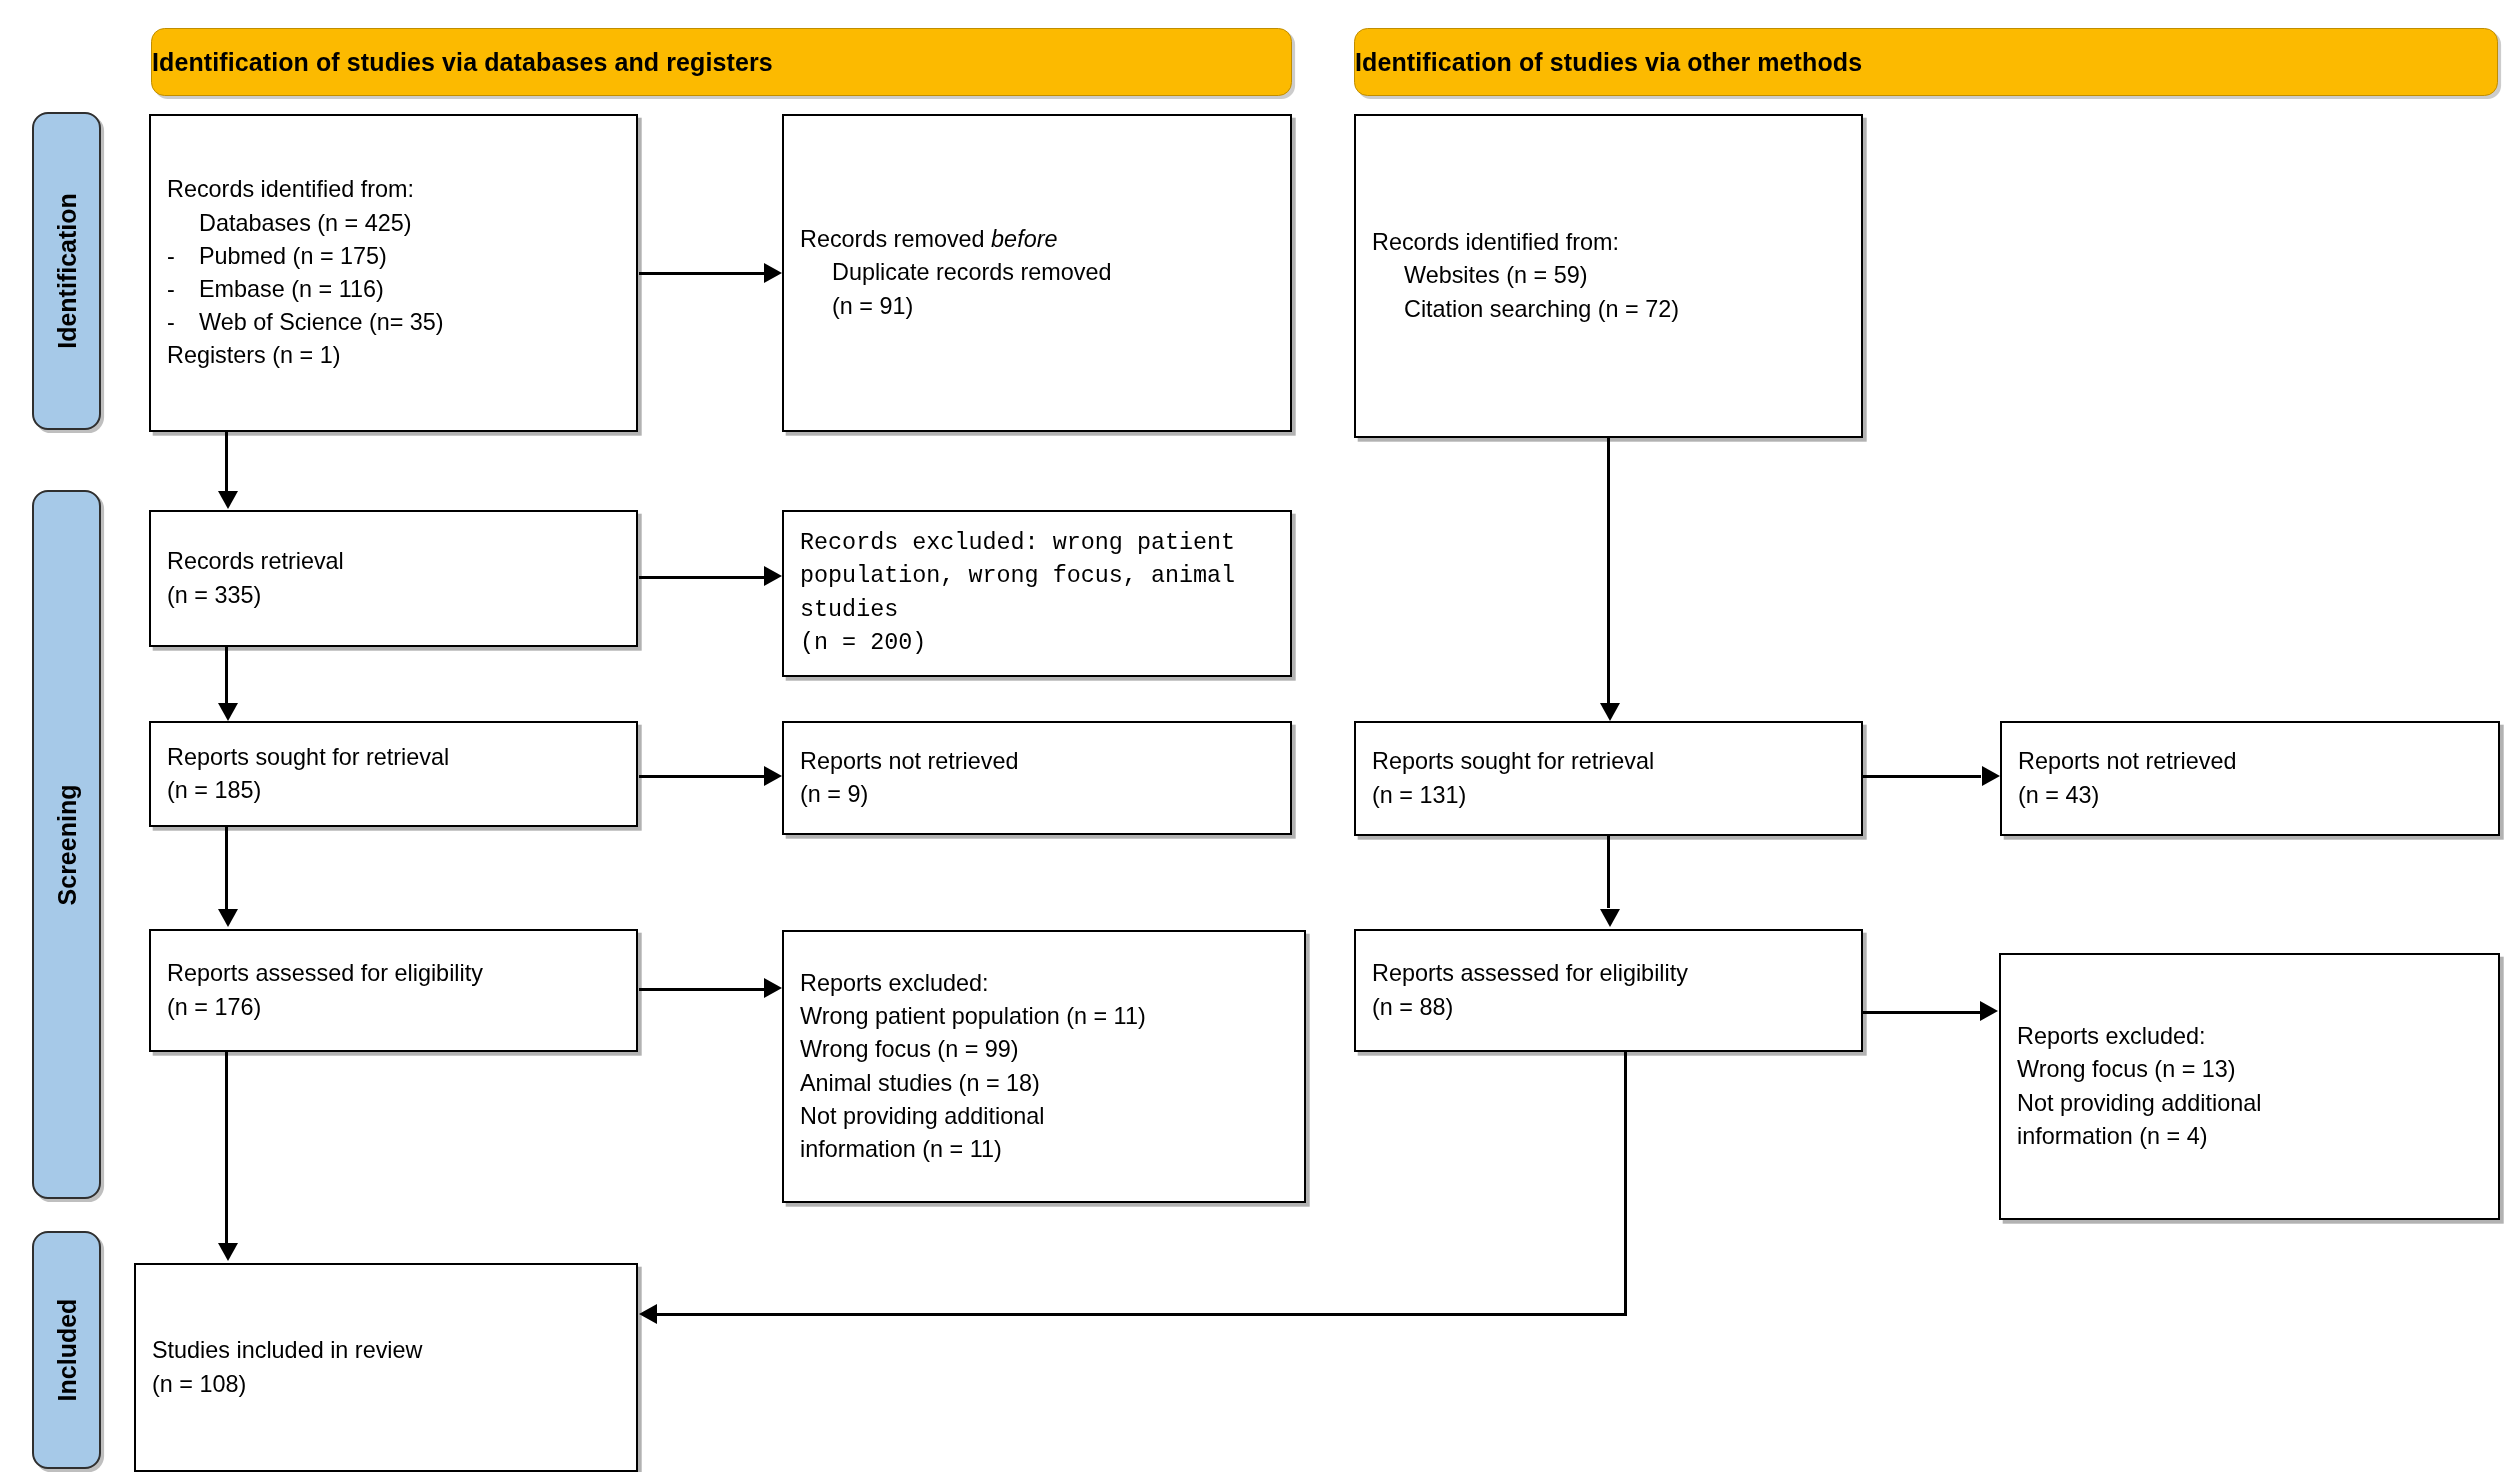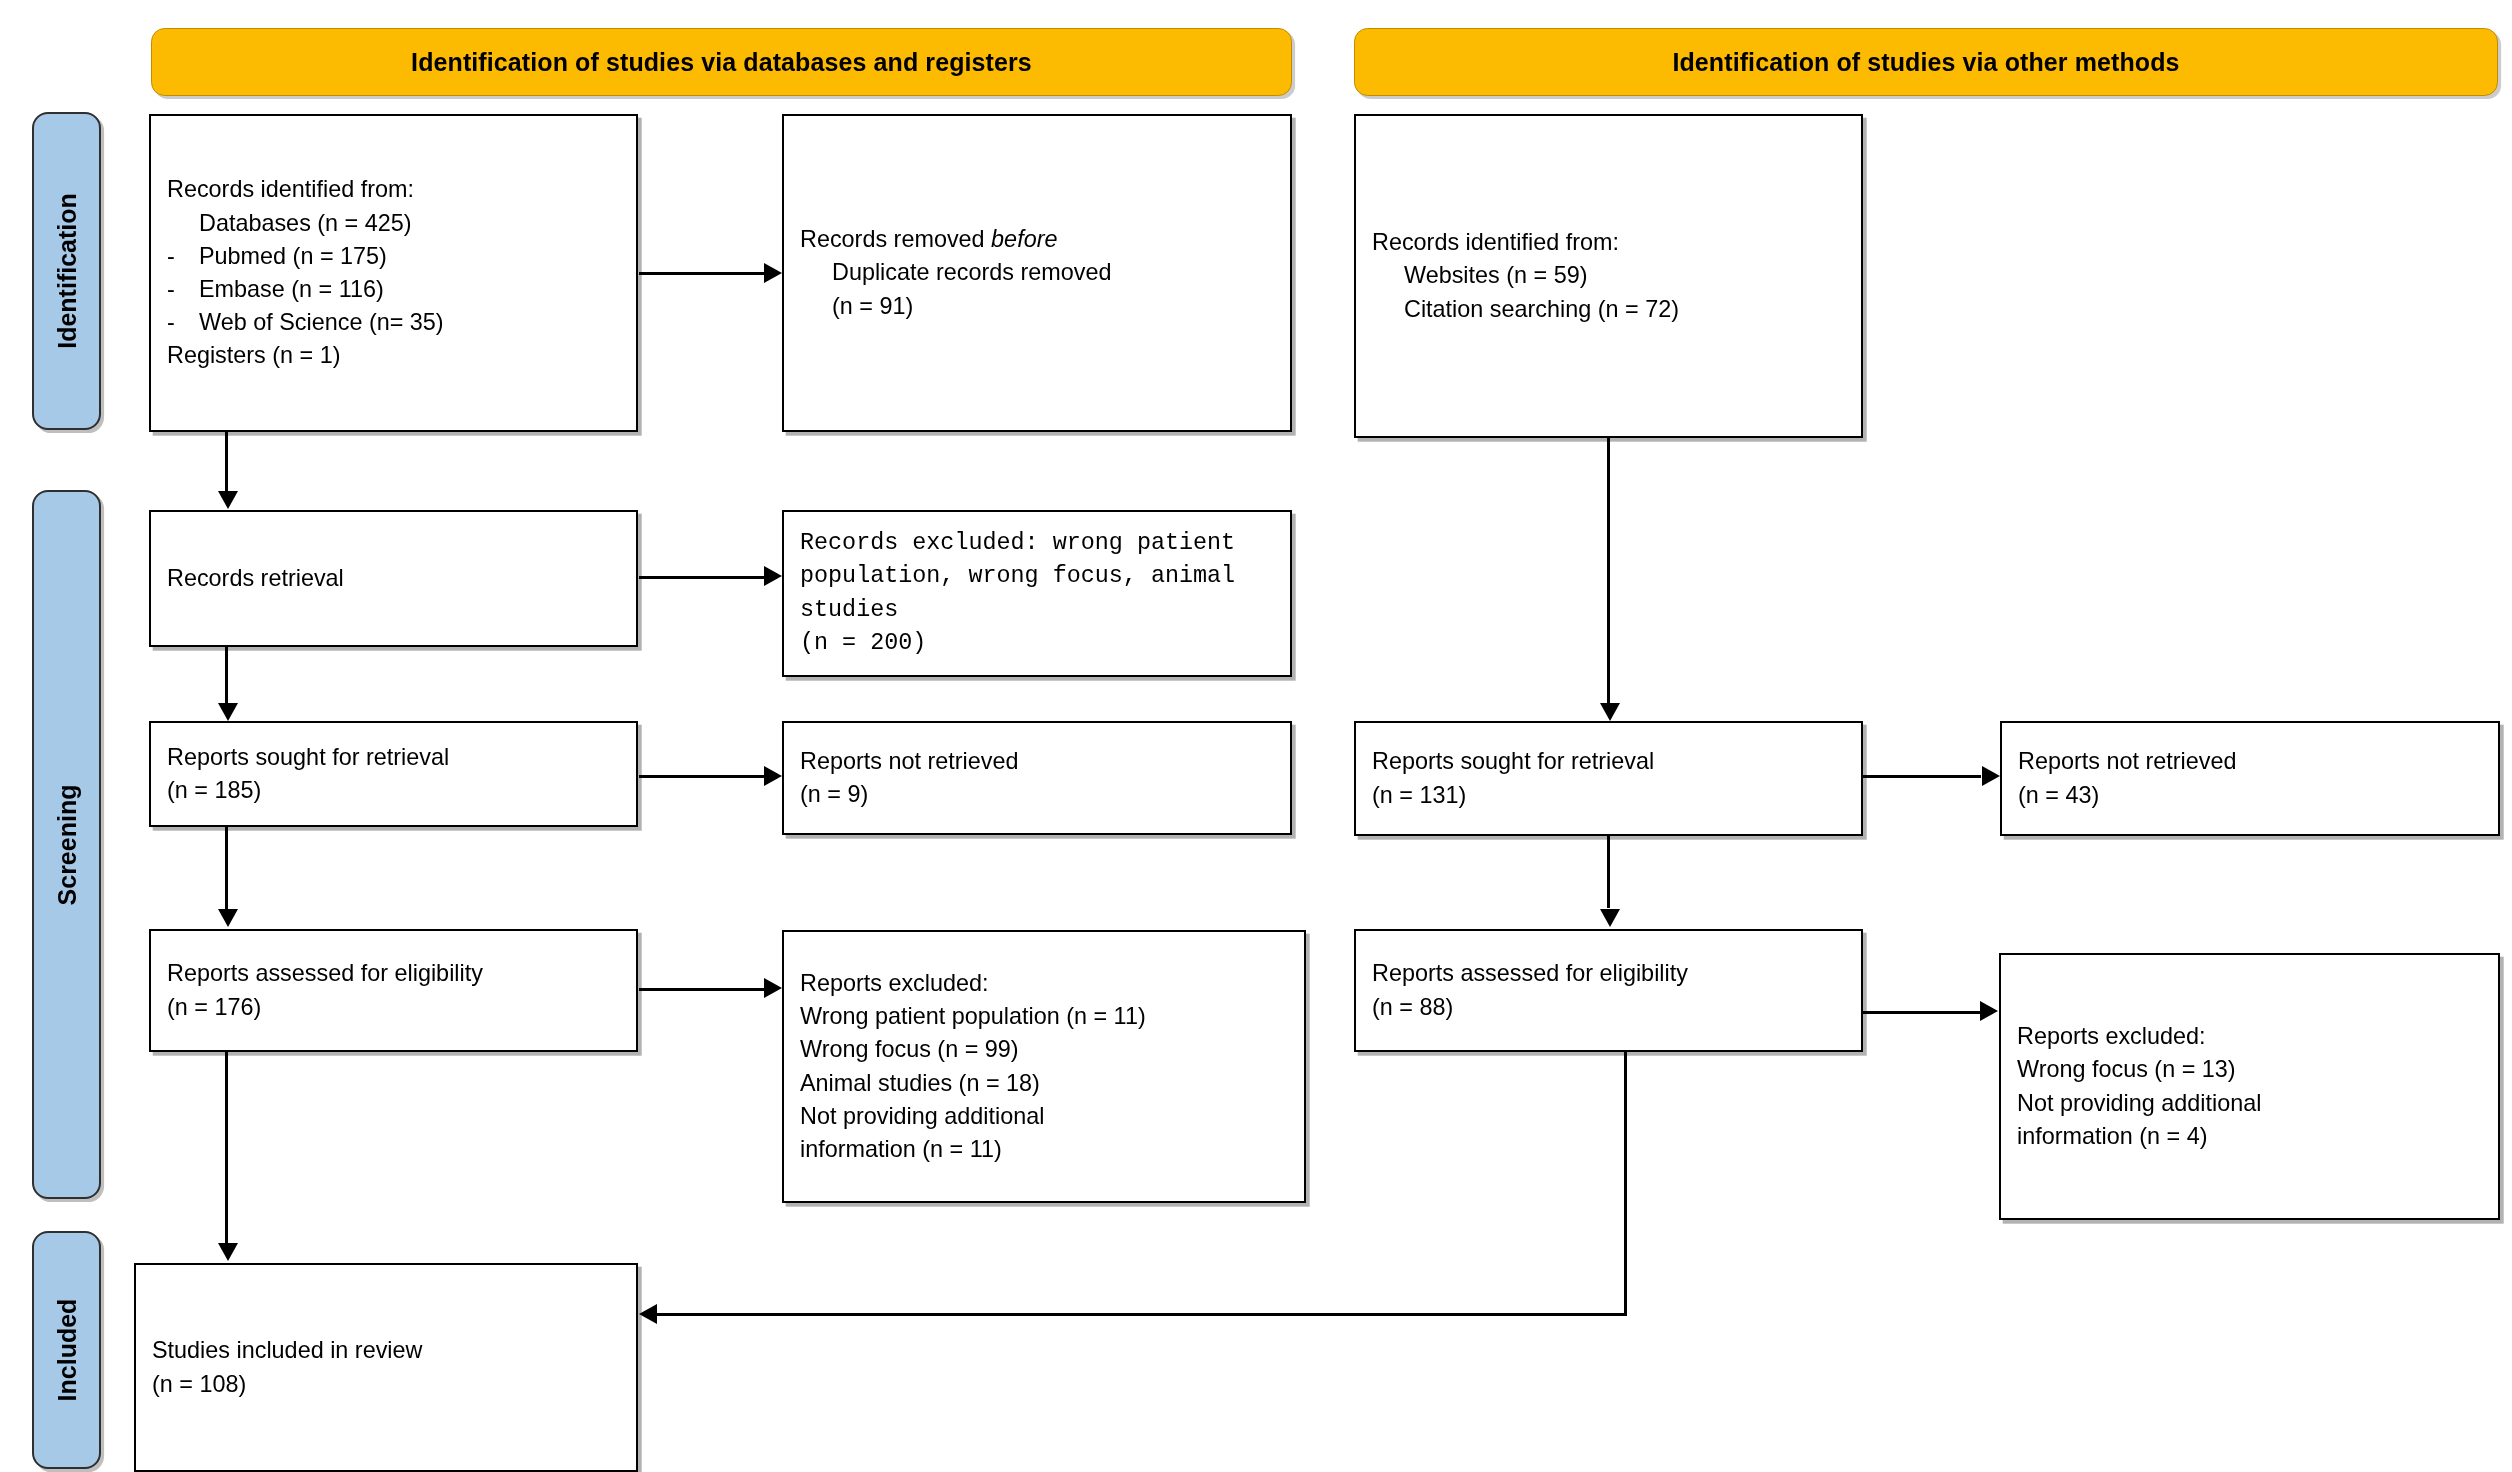--- a/index.html
+++ b/index.html
@@ -18,21 +18,20 @@
 
   
   .phase-header {
     position: absolute;
     background: #FCBA00;
     border: 1.9px solid #C08D00;
     border-radius: 13.6px;
     box-sizing: border-box;
     display: flex;
     align-items: center;
-    justify-content: center;
     color: #000000;
     font-weight: bold;
     font-size: 25px;
     letter-spacing: 0.1px;
     box-shadow: 3.1px 3.1px 0 rgba(0,0,0,0.20);
   }
 
   
   .stage-rail {
     position: absolute;
@@ -145,20 +144,21 @@
   </div>
 
   <div class="node" style="left:782px; top:114px; width:510px; height:318px;">
     <div class="line"><span>Records removed </span><em>before</em></div>
     <div class="line indent1">Duplicate records removed</div>
     <div class="line indent1">(n = 91)</div>
   </div>
 
   <div class="node" style="left:149px; top:510px; width:489px; height:137px;">
     <div class="line">Records retrieval</div>
+    <div class="line">(n = 335)</div>
   </div>
 
   <div class="node" style="left:782px; top:510px; width:510px; height:167px;font-family:Liberation Mono, monospace;">
     <div class="line">Records excluded: wrong patient</div>
     <div class="line">population, wrong focus, animal</div>
     <div class="line">studies</div>
     <div class="line">(n = 200)</div>
   </div>
 
   <div class="node" style="left:149px; top:721px; width:489px; height:106px;">

